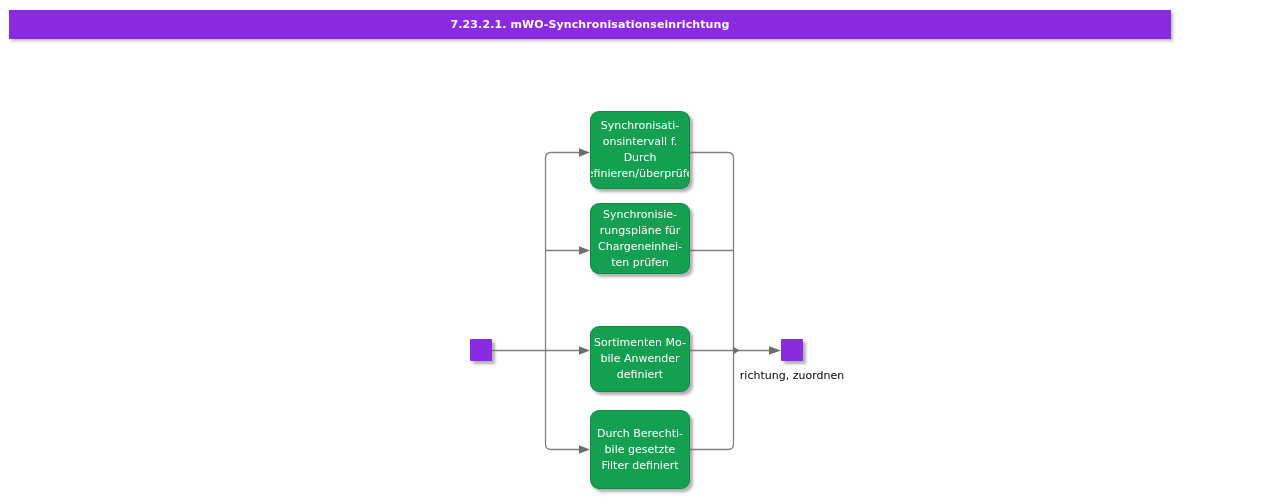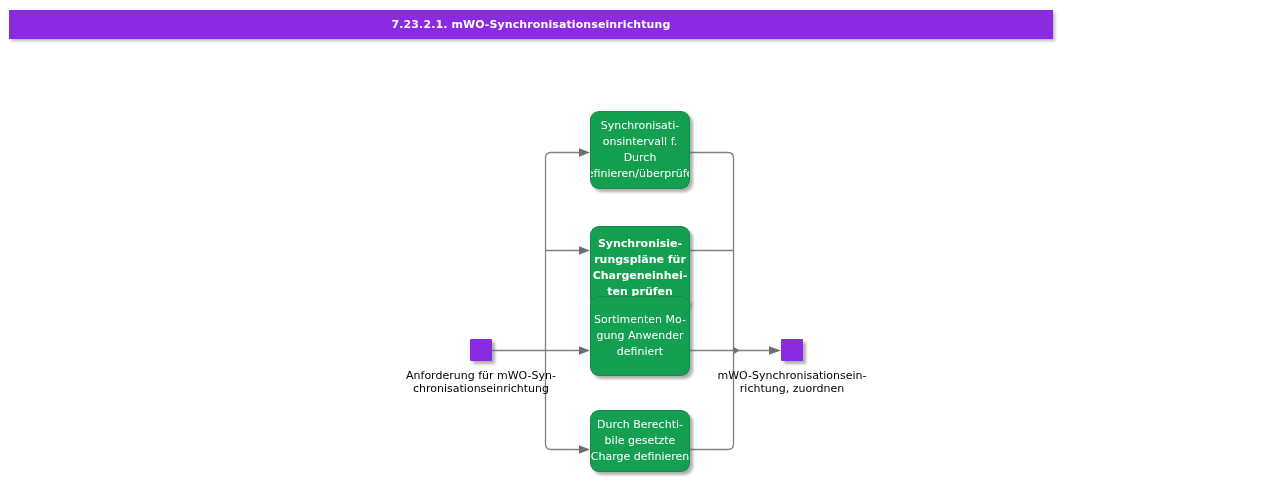--- a/index.html
+++ b/index.html
@@ -7,21 +7,21 @@
     --green:#14A050;
     --line-gray:#808080;
     --arrow-gray:#6E6E6E;
   }
   html,body{margin:0;padding:0;background:#fff;}
   .canvas{
     position:relative;width:1280px;height:500px;background:#ffffff;overflow:hidden;
     font-family:"DejaVu Sans","Liberation Sans",sans-serif;
   }
   .title-bar{
-    position:absolute;left:9px;top:10px;width:1044px;height:29px;
+    position:absolute;left:9px;top:10px;width:1162px;height:29px;
     background:var(--purple);
     box-shadow:2px 2px 3px rgba(100,100,100,.45);
     display:flex;align-items:center;justify-content:center;
   }
   .title-bar span{
     color:#ffffff;font-size:11px;font-weight:bold;letter-spacing:.1px;white-space:nowrap;
   }
   svg.connectors{position:absolute;left:0;top:0;}
   .c-line{stroke:var(--line-gray);stroke-width:1.3;fill:none;}
   .c-head{fill:var(--arrow-gray);stroke:none;}
@@ -33,23 +33,23 @@
     box-shadow:3px 3px 3px rgba(110,110,110,.55);
     box-sizing:border-box;
     display:flex;flex-direction:column;align-items:center;justify-content:center;
     overflow:hidden;
   }
   .task span{
     display:block;white-space:nowrap;text-align:center;flex:none;
     color:#ffffff;font-size:11px;line-height:16px;
   }
   .task1{top:111px;height:78px;}
-  .task2{top:226px;height:83px;font-weight:bold;}
-  .task3{top:296px;height:80px;}
-  .task4{top:410px;height:62px;}
+  .task2{top:203px;height:71px;}
+  .task3{top:326px;height:66px;}
+  .task4{top:410px;height:79px;}
   .io-square{
     position:absolute;width:22px;height:22px;top:339px;
     background:var(--purple);border-radius:1px;
     box-shadow:3px 3px 3px rgba(110,110,110,.55);
   }
   .io-start{left:470px;}
   .io-end{left:781px;}
   .node-label{
     position:absolute;top:369px;width:220px;text-align:center;
     color:#000;font-size:11px;line-height:13px;
@@ -100,36 +100,31 @@
 
   <div class="task task2">
     <span>Synchronisie-</span>
     <span>rungspläne für</span>
     <span>Chargeneinhei-</span>
     <span>ten prüfen</span>
   </div>
 
   <div class="task task3">
     <span>Sortimenten Mo-</span>
-    <span>gung Anwender</span>
+    <span>bile Anwender</span>
     <span>definiert</span>
   </div>
 
   <div class="task task4">
     <span>Durch Berechti-</span>
     <span>bile gesetzte</span>
-    <span>Charge definieren</span>
+    <span>Filter definiert</span>
   </div>
 
   <div class="io-square io-start"></div>
   <div class="io-square io-end"></div>
 
-  <div class="node-label label-start">
-    <span>Anforderung für mWO-Syn-</span>
-    <span>chronisationseinrichtung</span>
-  </div>
 
   <div class="node-label label-end">
-    <span>mWO-Synchronisationsein-</span>
     <span>richtung, zuordnen</span>
   </div>
 
 </div>
 
 </body></html>

